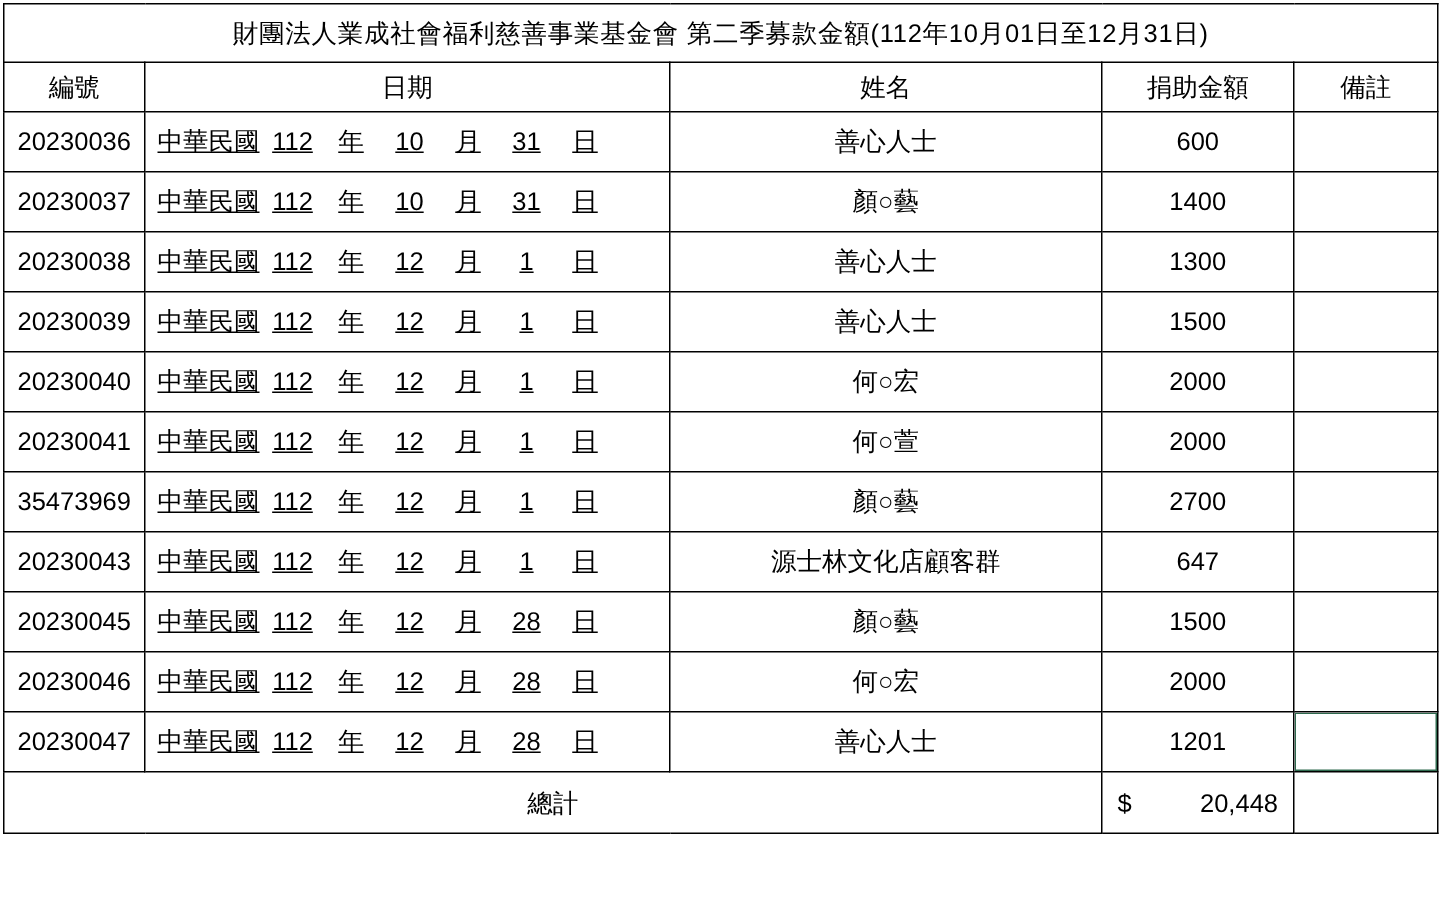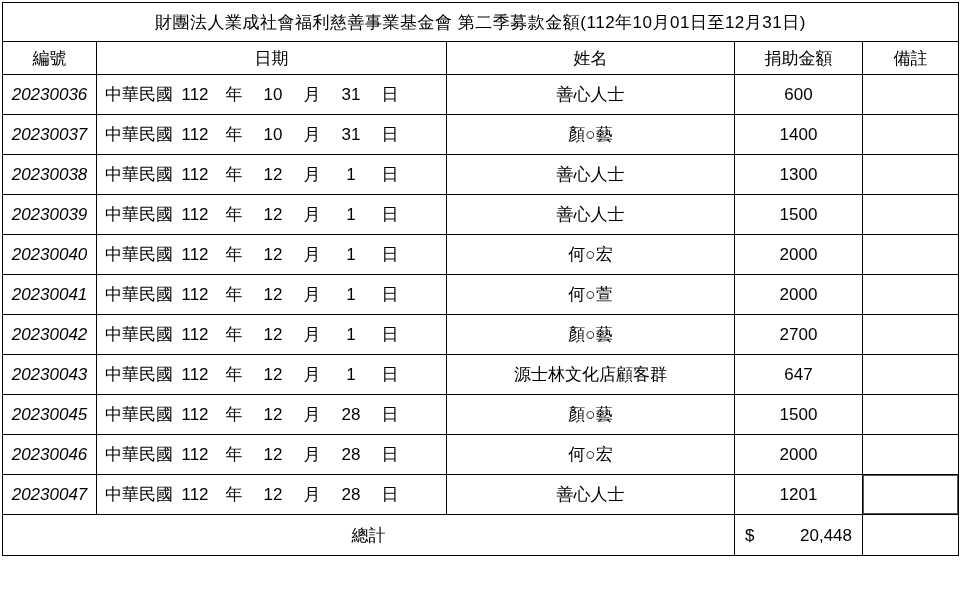--- a/index.html
+++ b/index.html
@@ -55,35 +55,35 @@
   .col-amt   { width: 128px; }
   .col-note  { width: 96px; }
 
   .date-line {
     display: flex;
     align-items: center;
     justify-content: flex-start;
     padding-left: 8px;
     white-space: nowrap;
     font-size: 17px;
+    text-decoration: underline;
   }
   .date-era { }
   .date-num {
     display: inline-block;
     min-width: 44px;
     text-align: center;
   }
   .date-unit {
     display: inline-block;
     min-width: 34px;
     text-align: center;
   }
   .id-cell {
     font-size: 16px;
-    font-style: italic;
   }
   .amount-cell {
     font-size: 17px;
   }
   .total-label-cell {
     height: 40px;
     font-size: 18px;
   }
   .total-amount-cell {
     height: 40px;
@@ -228,21 +228,21 @@
             <span class="date-num">1</span>
             <span class="date-unit">日</span>
           </div>
         </td>
         <td class="row-cell">何○萱</td>
         <td class="row-cell amount-cell">2000</td>
         <td class="row-cell empty-note"></td>
       </tr>
 
       <tr>
-        <td class="row-cell id-cell">20230042</td>
+        <td class="row-cell id-cell">35473969</td>
         <td class="row-cell">
           <div class="date-line">
             <span class="date-era">中華民國</span>
             <span class="date-num">112</span>
             <span class="date-unit">年</span>
             <span class="date-num">12</span>
             <span class="date-unit">月</span>
             <span class="date-num">1</span>
             <span class="date-unit">日</span>
           </div>

